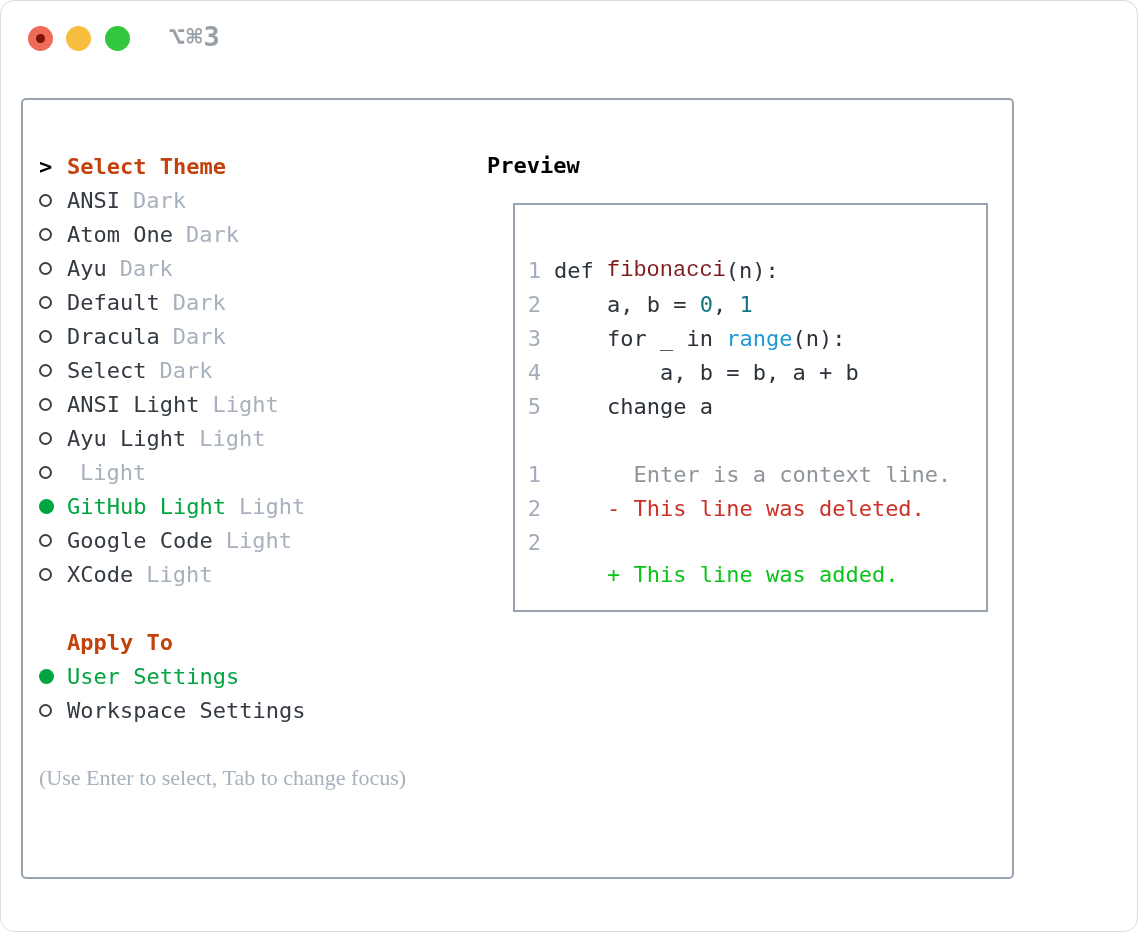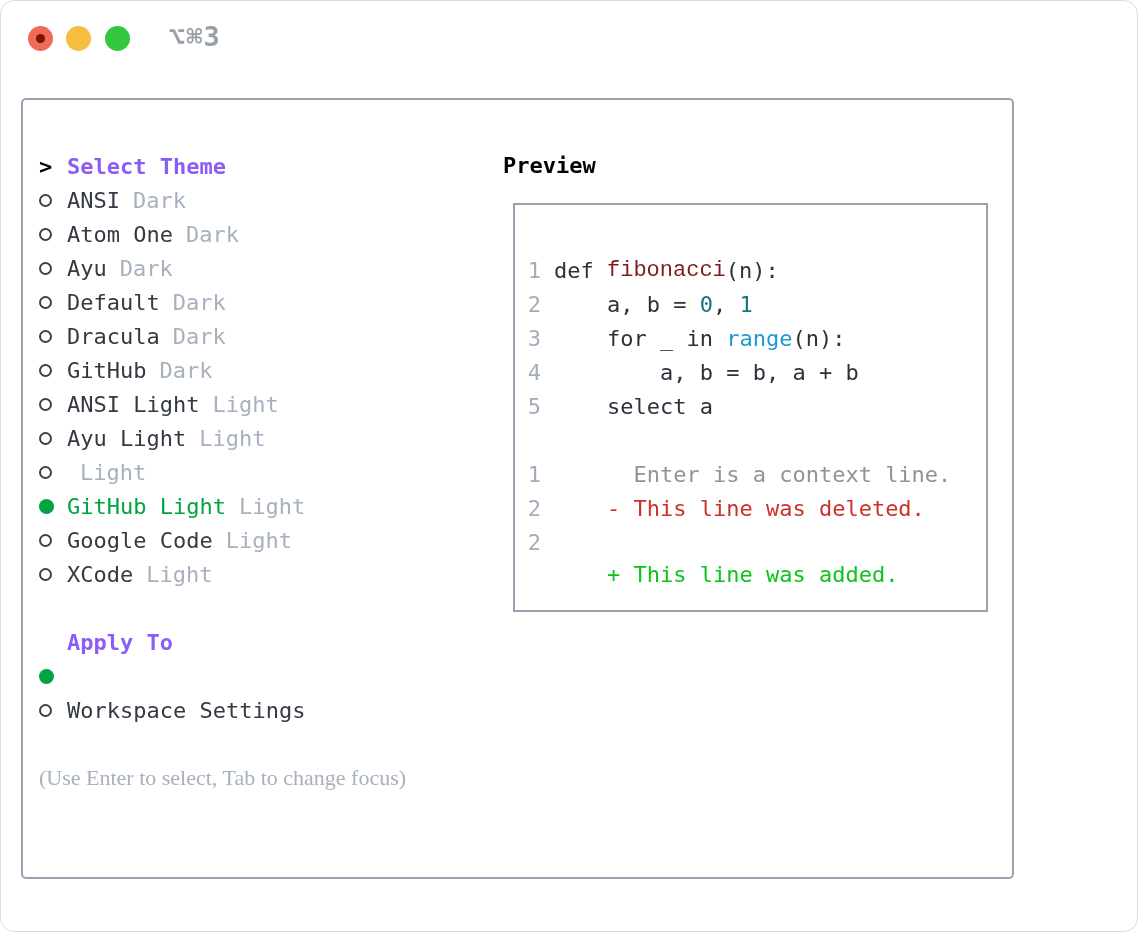--- a/index.html
+++ b/index.html
@@ -25,31 +25,31 @@
     position:absolute;left:20px;top:97px;width:993px;height:781px;
     border:2px solid #99a3af;border-radius:5px;box-sizing:border-box;background:#ffffff;
   }
   
   .leftcol{position:absolute;left:16px;top:49px;width:452px;}
   .row{display:flex;align-items:center;height:34px;font-size:22px;white-space:pre;}
   .bcol{width:28px;display:flex;align-items:center;flex:0 0 28px;}
   .circ{width:13px;height:13px;border:2px solid #3a414b;border-radius:50%;box-sizing:border-box;}
   .dot{width:15px;height:15px;border-radius:50%;background:#00a440;}
   .prompt{font-weight:bold;color:#000000;}
-  .htitle{font-weight:bold;color:#8b5cf6;}
+  .htitle{font-weight:bold;color:#c2410c;}
   .name{color:#343a42;}
   .variant{color:#a7b0bd;margin-left:13px;}
   .row.sel .name{color:#00a440;}
   .spacer{height:34px;}
   .hint{
     width:424px;color:#a7b0bd;font-size:22px;line-height:34px;font-family:Liberation Serif, serif;
   }
   
   .previewtitle{
-    position:absolute;left:480px;top:49px;height:34px;line-height:34px;
+    position:absolute;left:464px;top:49px;height:34px;line-height:34px;
     font-size:22px;font-weight:bold;color:#000000;
   }
   .codebox{
     position:absolute;left:490px;top:103px;width:475px;height:409px;
     border:2px solid #99a3af;box-sizing:border-box;background:#ffffff;
     padding:49px 8px 0 12px;overflow:hidden;
   }
   .cline{display:flex;height:34px;line-height:34px;font-size:22px;white-space:pre;}
   .ln{flex:0 0 14px;width:14px;text-align:right;color:#a3adba;margin-right:13px;}
   .tk-dark{color:#2c323a;}
@@ -81,54 +81,54 @@
         <span class="bcol prompt">&gt;</span>
         <span class="htitle">Select Theme</span>
       </div>
 
       <div id="theme-list">
           <div class="row"><span class="bcol"><span class="circ"></span></span><span class="name">ANSI</span><span class="variant">Dark</span></div>
           <div class="row"><span class="bcol"><span class="circ"></span></span><span class="name">Atom One</span><span class="variant">Dark</span></div>
           <div class="row"><span class="bcol"><span class="circ"></span></span><span class="name">Ayu</span><span class="variant">Dark</span></div>
           <div class="row"><span class="bcol"><span class="circ"></span></span><span class="name">Default</span><span class="variant">Dark</span></div>
           <div class="row"><span class="bcol"><span class="circ"></span></span><span class="name">Dracula</span><span class="variant">Dark</span></div>
-          <div class="row"><span class="bcol"><span class="circ"></span></span><span class="name">GitHub</span><span class="variant">Dark</span></div>
+          <div class="row"><span class="bcol"><span class="circ"></span></span><span class="name">Select</span><span class="variant">Dark</span></div>
           <div class="row"><span class="bcol"><span class="circ"></span></span><span class="name">ANSI Light</span><span class="variant">Light</span></div>
           <div class="row"><span class="bcol"><span class="circ"></span></span><span class="name">Ayu Light</span><span class="variant">Light</span></div>
           <div class="row"><span class="bcol"><span class="circ"></span></span><span class="variant">Light</span></div>
           <div class="row sel"><span class="bcol"><span class="dot"></span></span><span class="name">GitHub Light</span><span class="variant">Light</span></div>
           <div class="row"><span class="bcol"><span class="circ"></span></span><span class="name">Google Code</span><span class="variant">Light</span></div>
           <div class="row"><span class="bcol"><span class="circ"></span></span><span class="name">XCode</span><span class="variant">Light</span></div>
         </div>
 
       <div class="spacer"></div>
 
       <div class="row">
         <span class="bcol"></span>
         <span class="htitle">Apply To</span>
       </div>
 
       <div id="apply-list">
-          <div class="row sel"><span class="bcol"><span class="dot"></span></span></div>
+          <div class="row sel"><span class="bcol"><span class="dot"></span></span><span class="name">User Settings</span></div>
           <div class="row"><span class="bcol"><span class="circ"></span></span><span class="name">Workspace Settings</span></div>
         </div>
 
       <div class="spacer"></div>
 
       <div class="hint">(Use Enter to select, Tab to change focus)</div>
     </div>
 
     <div class="previewtitle">Preview</div>
 
     <div class="codebox" id="codebox">
         <div class="cline"><span class="ln">1</span><span class="tk-dark">def </span><span class="tk-func">fibonacci</span><span class="tk-dark">(n):</span></div>
         <div class="cline"><span class="ln">2</span><span class="tk-dark">    a, b = </span><span class="tk-num">0</span><span class="tk-dark">, </span><span class="tk-num">1</span></div>
         <div class="cline"><span class="ln">3</span><span class="tk-dark">    for _ in </span><span class="tk-blue">range</span><span class="tk-dark">(n):</span></div>
         <div class="cline"><span class="ln">4</span><span class="tk-dark">        a, b = b, a + b</span></div>
-        <div class="cline"><span class="ln">5</span><span class="tk-dark">    select a</span></div>
+        <div class="cline"><span class="ln">5</span><span class="tk-dark">    change a</span></div>
         <div class="cline"><span class="ln"></span></div>
         <div class="cline"><span class="ln">1</span><span class="tk-ctx">      Enter is a context line.</span></div>
         <div class="cline"><span class="ln">2</span><span class="tk-del">    - This line was deleted.</span></div>
         <div class="cline"><span class="ln">2</span><span class="tk-add">    + This line was added.</span></div>
       </div>
 
   </div>
 
 </div>
 

